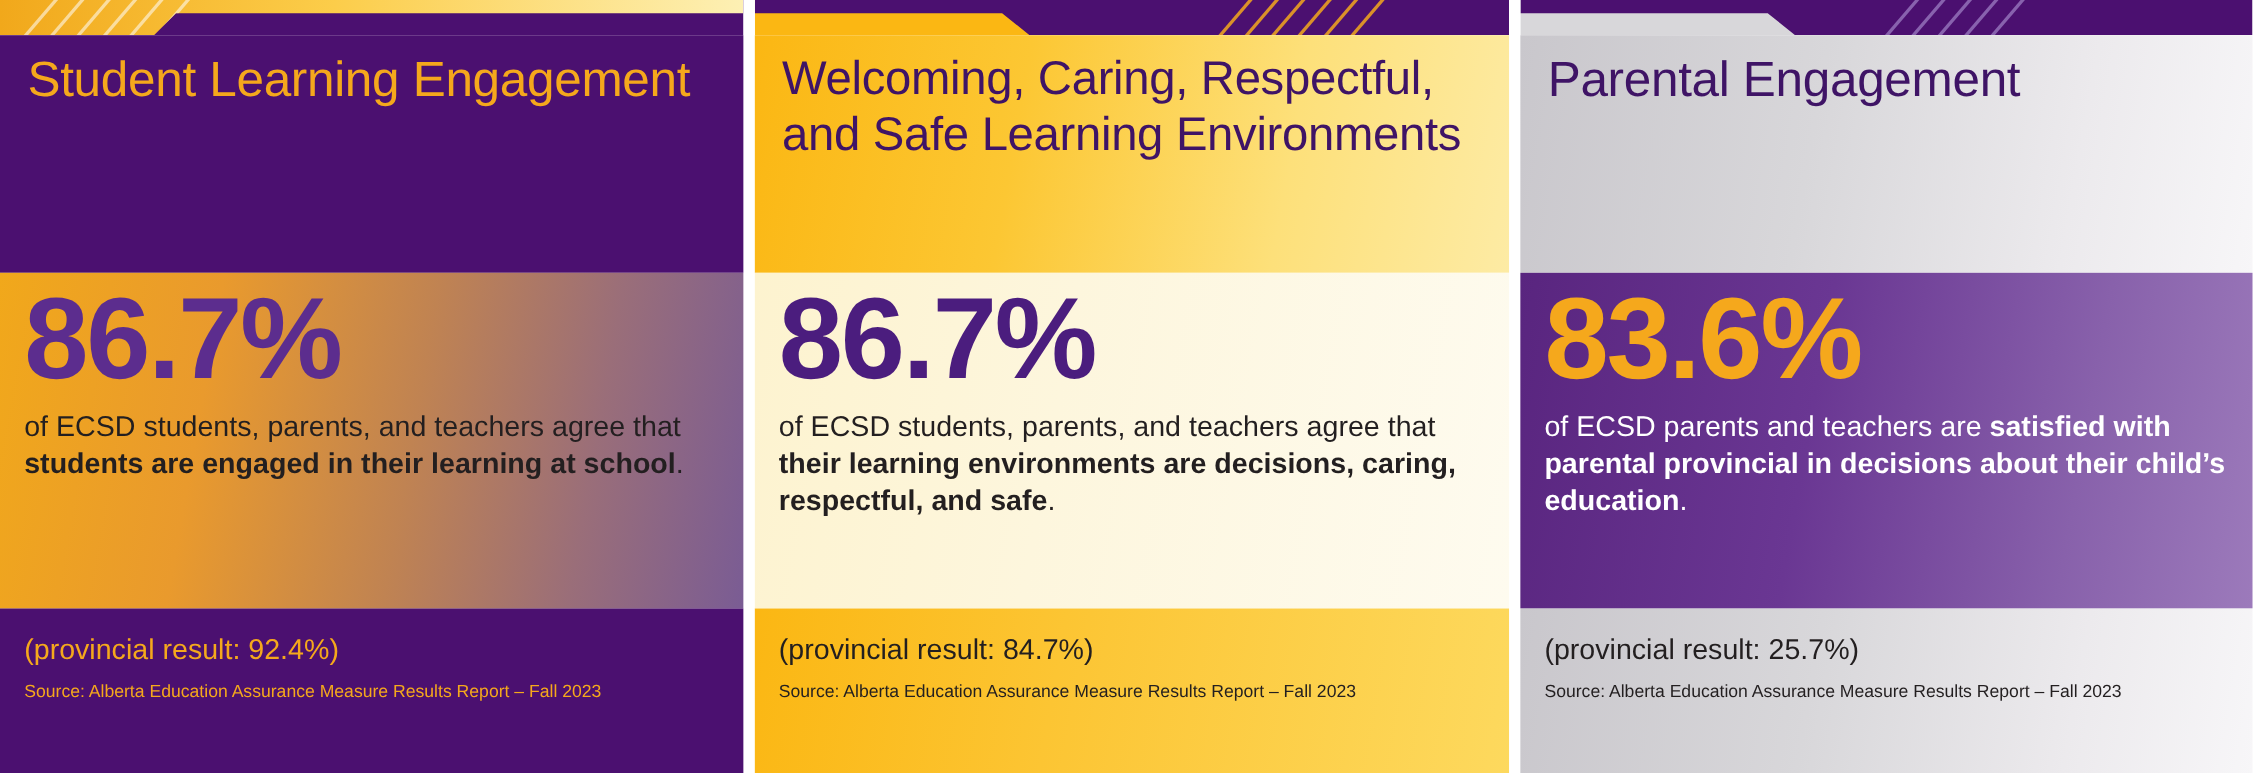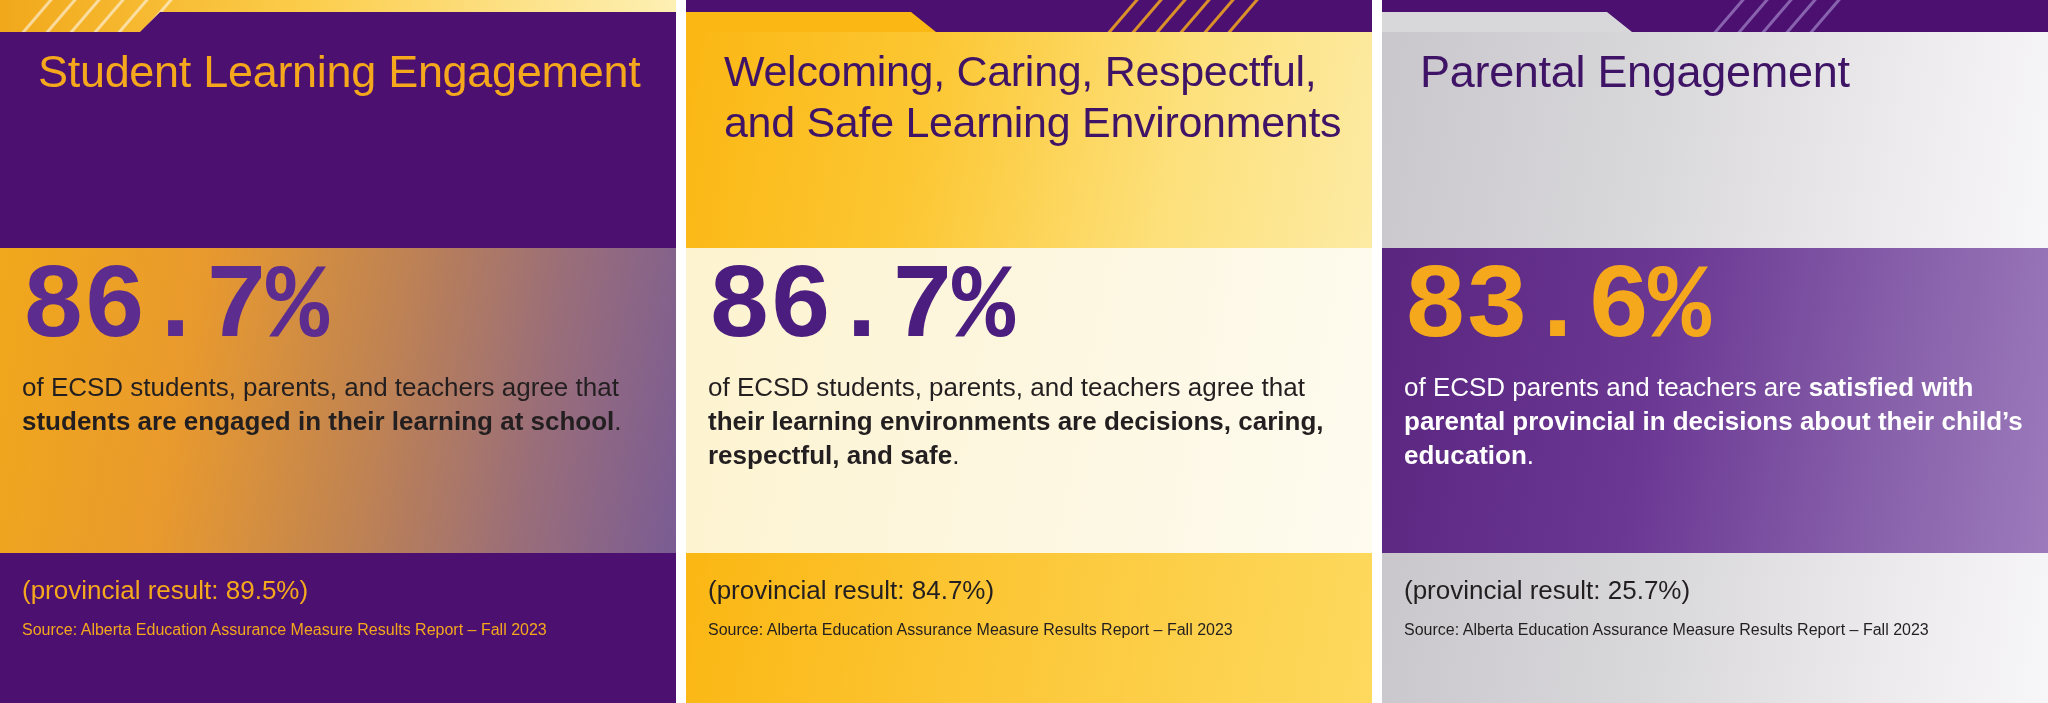--- a/index.html
+++ b/index.html
@@ -41,21 +41,21 @@
     overflow: hidden;
   }
   .topband .diag {
     position: absolute;
     top: 0; left: 0; right: 0; bottom: 0;
   }
 
   
   .title-block {
     flex: 0 0 auto;
-    padding: 14px 22px 20px 38px;
+    padding: 14px 22px 20px 25px;
     box-sizing: border-box;
   }
   .card-1 .title-block { height: 216px; }
   .card-2 .title-block { height: 216px; }
   .card-3 .title-block { height: 216px; }
 
   .title {
     font-size: 45px;
     line-height: 1.17;
     font-weight: 400;
@@ -75,21 +75,20 @@
     box-sizing: border-box;
     position: relative;
   }
   .bignum {
     font-size: 105px;
     line-height: 1.0;
     font-weight: 700;
     letter-spacing: -2px;
     margin: 0 0 10px 0;
     display: block;
-    font-family: Liberation Mono, monospace;
   }
   .card-1 .bignum { color: #5c2d8e; }
   .card-2 .bignum { color: #4b1d7e; }
   .card-3 .bignum { color: #f5a81c; }
 
   .desc {
     font-size: 26px;
     line-height: 1.30;
     margin: 0;
     font-weight: 400;
@@ -184,21 +183,21 @@
       </svg>
     </div>
     <div class="title-block">
       <h2 class="title">Student Learning Engagement</h2>
     </div>
     <div class="stat-block">
       <span class="bignum">86.7%</span>
       <p class="desc"><span>of ECSD students, parents, and teachers agree that </span><b>students are engaged in their learning at school</b><span>.</span></p>
     </div>
     <div class="footer">
-      <p class="provincial">(provincial result: 89.5%)</p>
+      <p class="provincial">(provincial result: 92.4%)</p>
       <p class="source">Source: Alberta Education Assurance Measure Results Report – Fall 2023</p>
     </div>
   </div>
 
   <div class="card-gap"></div>
 
   <div class="card card-2">
     <div class="topband">
       <svg class="diag" viewBox="0 0 686 32" preserveAspectRatio="none">
         <defs>

